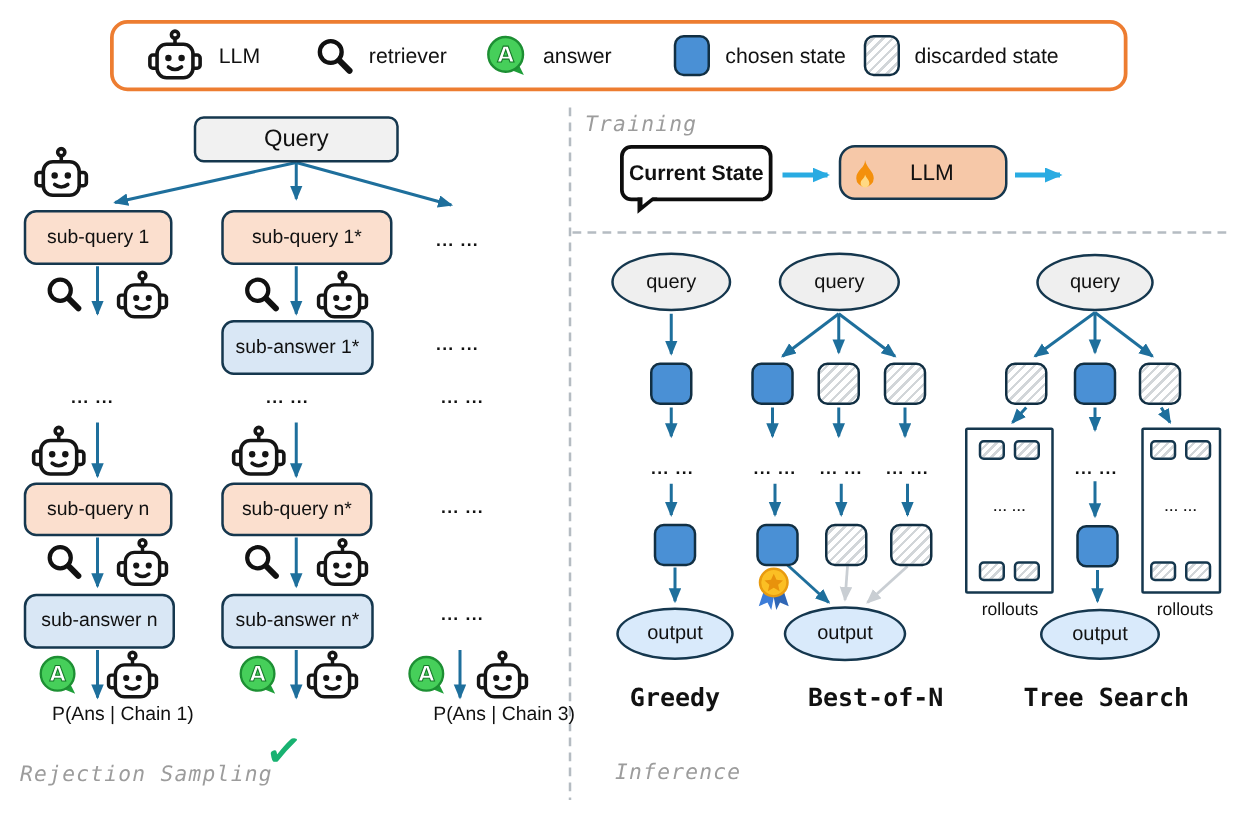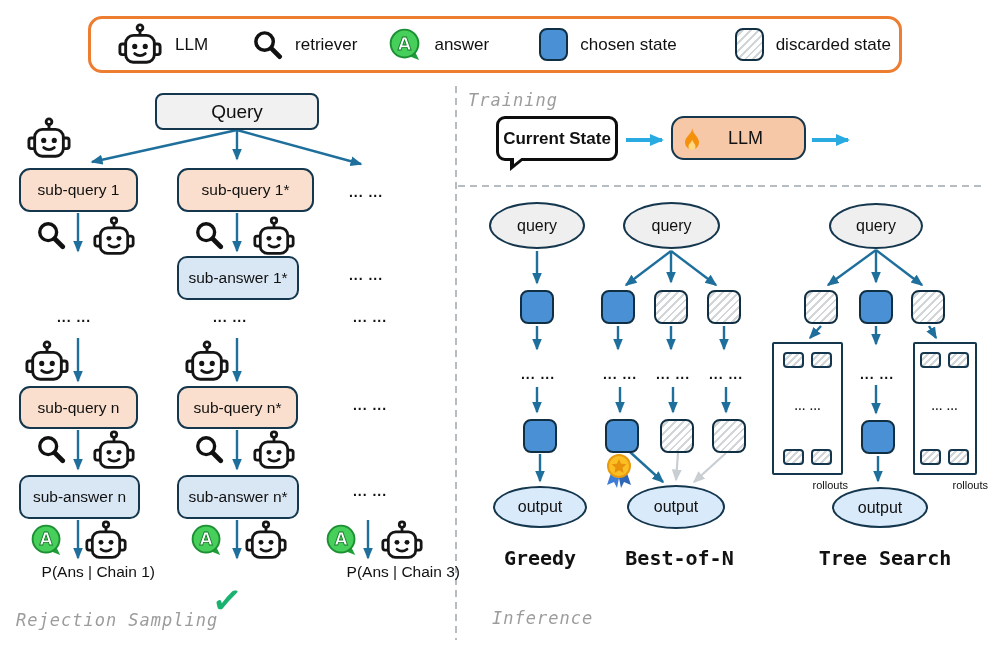--- a/index.html
+++ b/index.html
@@ -1,46 +1,46 @@
 <!DOCTYPE html>
 <html><head>
 <meta charset="utf-8">
 <style>
   html,body{margin:0;padding:0;background:#fff;}
   #canvas{position:relative;width:988px;height:652px;background:#fff;overflow:hidden;
           font-family:"Liberation Sans",sans-serif;color:#111;}
   .node{position:absolute;display:flex;align-items:center;justify-content:center;
         border:2.5px solid #15374e;border-radius:10px;font-size:15.5px;z-index:2;box-sizing:border-box;}
   .query-box{background:#f1f1f1;border-radius:8px;font-size:19px;}
-  .peach{background:#fbdfce;border-radius:11px;}
+  .peach{background:#fbdfce;}
   .lblue{background:#d9e7f5;}
   .ellipse{position:absolute;display:flex;align-items:center;justify-content:center;
            border:2.5px solid #15374e;border-radius:50%;font-size:16px;z-index:2;box-sizing:border-box;}
   .ell-gray{background:#efefef;}
   .ell-blue{background:#d9eafb;}
   .sq{position:absolute;width:34px;height:34px;border:2.5px solid #112f43;border-radius:8px;z-index:2;box-sizing:border-box;}
   .sq.bluefill{background:#4a90d5;}
   .sq.hatch{background:repeating-linear-gradient(135deg,#ffffff 0 3.5px,#d2d6d9 3.5px 5.5px);}
   .mini{position:absolute;width:21px;height:16px;border:2px solid #15374e;border-radius:4px;z-index:3;box-sizing:border-box;
         background:repeating-linear-gradient(135deg,#ffffff 0 3px,#d2d6d9 3px 5px);}
   .dots{position:absolute;width:60px;text-align:center;font-weight:700;font-size:14px;letter-spacing:1px;z-index:2;}
   .dots-sm{position:absolute;width:50px;text-align:center;font-weight:700;font-size:10px;letter-spacing:1px;z-index:3;}
   .ptext{position:absolute;width:150px;text-align:right;font-size:15.5px;z-index:2;}
   .sec-label{position:absolute;font-family:"DejaVu Sans Mono",monospace;font-style:italic;
              font-size:17px;color:#9c9c9c;letter-spacing:1px;z-index:2;}
   .panel-label{position:absolute;font-family:"DejaVu Sans Mono",monospace;font-weight:bold;
                font-size:20px;color:#111;text-align:center;z-index:2;}
   .rollout-box{position:absolute;border:2.5px solid #15374e;background:#fff;z-index:2;box-sizing:border-box;border-radius:2px;}
-  .rollout-label{position:absolute;font-size:11px;text-align:right;width:80px;z-index:2;}
+  .rollout-label{position:absolute;font-size:14px;text-align:center;width:80px;z-index:2;}
   
   #legend{position:absolute;left:88px;top:16px;width:814px;height:57px;border:3px solid #ed7d31;
           border-radius:14px;display:flex;align-items:center;padding:0 26px;box-sizing:border-box;
           column-gap:14px;z-index:2;background:#fff;}
   .lg-item{display:flex;align-items:center;gap:12px;font-size:17px;white-space:nowrap;}
-  .lg-gap1{margin-left:30px;}.lg-gap2{margin-left:18px;}.lg-gap3{margin-left:36px;}.lg-gap4{margin-left:44px;}
+  .lg-gap1{margin-left:30px;}.lg-gap2{margin-left:18px;}.lg-gap3{margin-left:36px;}.lg-gap4{}
   .swatch{width:29px;height:33px;border:2.5px solid #112f43;border-radius:8px;box-sizing:border-box;}
   .swatch.bluefill{background:#4a90d5;}
   .swatch.hatch{background:repeating-linear-gradient(135deg,#ffffff 0 3.5px,#d2d6d9 3.5px 5.5px);}
   
   .bubble{position:absolute;background:#fff;border:3px solid #0d0d0d;border-radius:9px;
           display:flex;align-items:center;justify-content:center;font-size:17px;font-weight:600;z-index:2;box-sizing:border-box;}
   .bubble::after{content:"";position:absolute;left:11px;bottom:-13px;width:0;height:0;
           border-top:13px solid #0d0d0d;border-right:16px solid transparent;}
   .bubble::before{content:"";position:absolute;left:15px;bottom:-6px;width:0;height:0;
           border-top:8px solid #fff;border-right:10px solid transparent;z-index:1;}
@@ -319,21 +319,21 @@
   <div class="dots" style="left:590px;top:366px;">... ...</div>
   <div class="dots" style="left:643px;top:366px;">... ...</div>
   <div class="dots" style="left:696px;top:366px;">... ...</div>
   <div class="sq bluefill" style="left:605px;top:419px;"></div>
   <div class="sq hatch" style="left:660px;top:419px;"></div>
   <div class="sq hatch" style="left:712px;top:419px;"></div>
   <svg class="icon" style="left:604px;top:453px;z-index:3;" width="30" height="36" viewBox="0 0 30 36">
       <use href="#sym-medal"></use>
     </svg>
   <div class="ellipse ell-blue" style="left:627px;top:485px;width:98px;height:44px;">output</div>
-  <div class="panel-label" style="left:612px;top:546px;width:135px;">Best-of-N</div>
+  <div class="panel-label" style="left:633px;top:546px;width:135px;">Best-of-N</div>
 
   <div class="ellipse ell-gray" style="left:829px;top:203px;width:94px;height:46px;">query</div>
   <div class="sq hatch" style="left:804px;top:290px;"></div>
   <div class="sq bluefill" style="left:859px;top:290px;"></div>
   <div class="sq hatch" style="left:911px;top:290px;"></div>
 
   <div class="rollout-box" style="left:772px;top:342px;width:71px;height:133px;"></div>
   <div class="mini" style="left:783px;top:352px;"></div>
   <div class="mini" style="left:811px;top:352px;"></div>
   <div class="dots-sm" style="left:783px;top:401px;">... ...</div>

